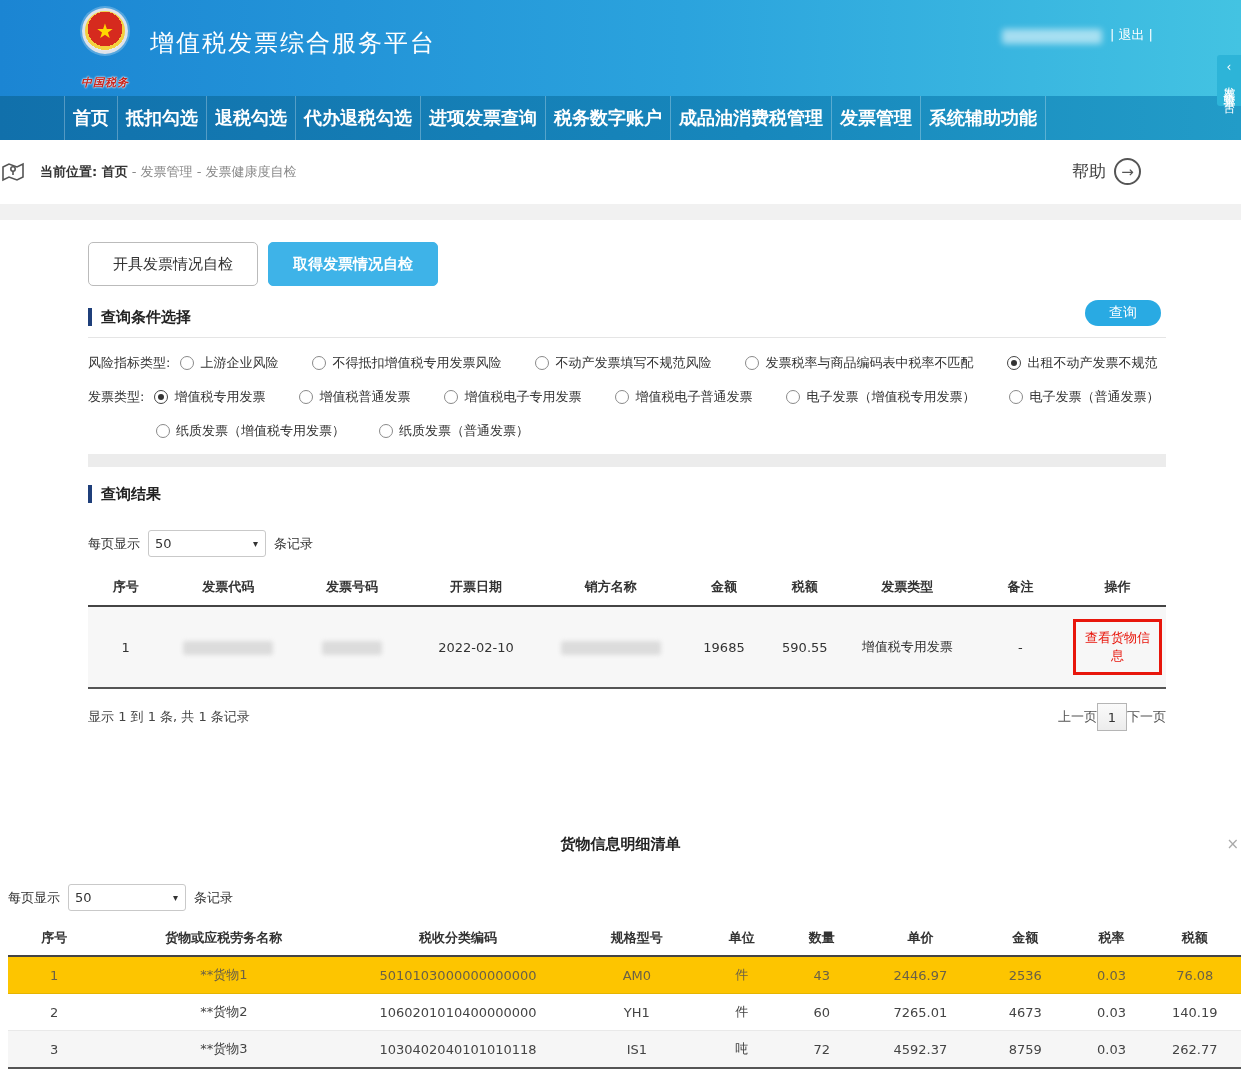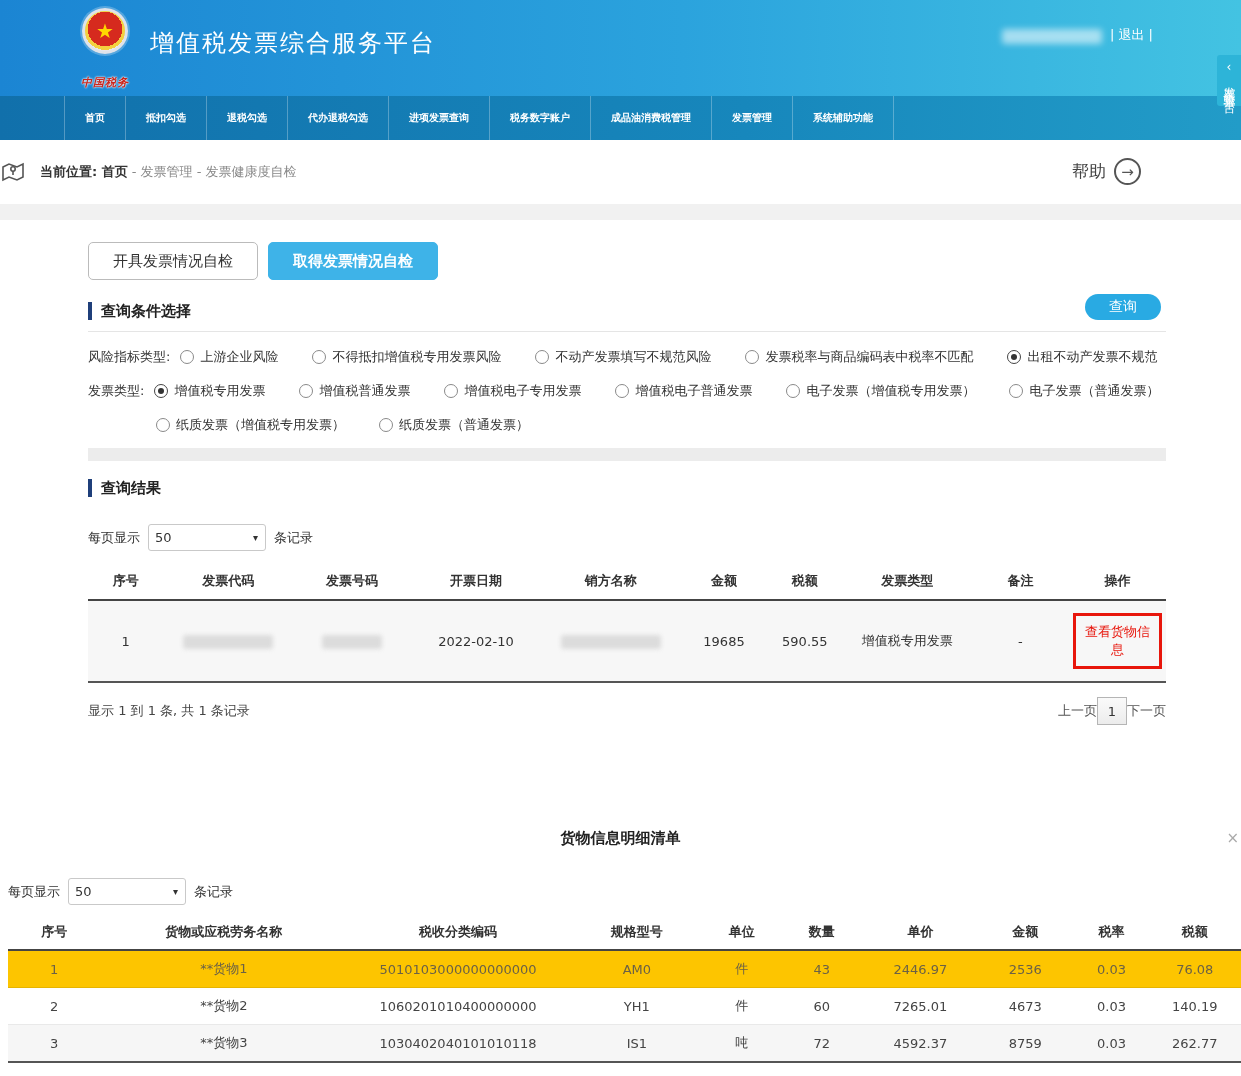--- a/index.html
+++ b/index.html
@@ -26,40 +26,40 @@
     background:#2db4d8; color:#fff; text-align:center; padding:4px 0 8px;
     border-radius:3px 0 0 3px; }
   .side-tab .chev { font-size:12px; line-height:16px; display:block; }
   .side-tab .vtext { writing-mode:vertical-rl; text-orientation:upright; font-size:12px;
     letter-spacing:3px; margin:2px auto 0; }
 
   
   .navbar { height:44px; background:linear-gradient(90deg,#1170ab 0%,#1787bc 60%,#229cc8 100%);
     display:flex; align-items:stretch; padding-left:64px; }
   .nav-item { display:flex; align-items:center; justify-content:center; color:#fff;
-    font-size:10px; font-weight:bold; padding:0 20px; border-left:1px solid rgba(255,255,255,.28);
+    font-size:18px; font-weight:bold; padding:0 8px; border-left:1px solid rgba(255,255,255,.28);
     cursor:pointer; white-space:nowrap; }
   .nav-item:last-child { border-right:1px solid rgba(255,255,255,.28); }
 
   
   .crumb-row { height:64px; background:#fff; display:flex; align-items:center; position:relative; }
   .crumb-icon { margin-right:14px; display:inline-flex; }
   .crumb-strong { font-weight:bold; color:#333; }
   .crumb-rest { color:#888; margin-left:4px; }
   .help { position:absolute; right:100px; top:18px; display:flex; align-items:center; gap:8px;
     color:#444; font-size:17px; cursor:pointer; }
   .help-arrow { width:27px; height:27px; border:2px solid #555; border-radius:50%;
     display:inline-flex; align-items:center; justify-content:center; font-size:15px; color:#555; }
   .gray-band { height:16px; background:#f1f1f1; }
   .gray-band2 { height:13px; background:#ececec; margin:14px 75px 0 88px; }
 
   
   .content { padding:22px 75px 0 88px; }
   .tabs { display:flex; gap:10px; }
-  .tab { min-width:170px; height:38px; display:flex; align-items:center; justify-content:center;
+  .tab { min-width:170px; height:44px; display:flex; align-items:center; justify-content:center;
     font-size:15px; border-radius:5px; cursor:pointer; }
   .tab.inactive { background:#fff; border:1px solid #bbb; color:#333; }
   .tab.active { background:#3eb3e8; color:#fff; font-weight:bold; border:1px solid #3eb3e8; }
 
   .section-head { position:relative; margin-top:22px; border-bottom:1px solid #e5e5e5; padding-bottom:10px; }
   .section-title { border-left:4px solid #1f3f7a; padding-left:9px; font-size:15px; font-weight:bold; color:#222; }
   .btn-query { position:absolute; right:5px; top:-8px; width:76px; height:26px; border:none;
     background:#29aae3; color:#fff; font-size:14px; border-radius:16px; cursor:pointer; }
 
   .form-row { display:flex; align-items:center; margin-top:16px; flex-wrap:nowrap; }

